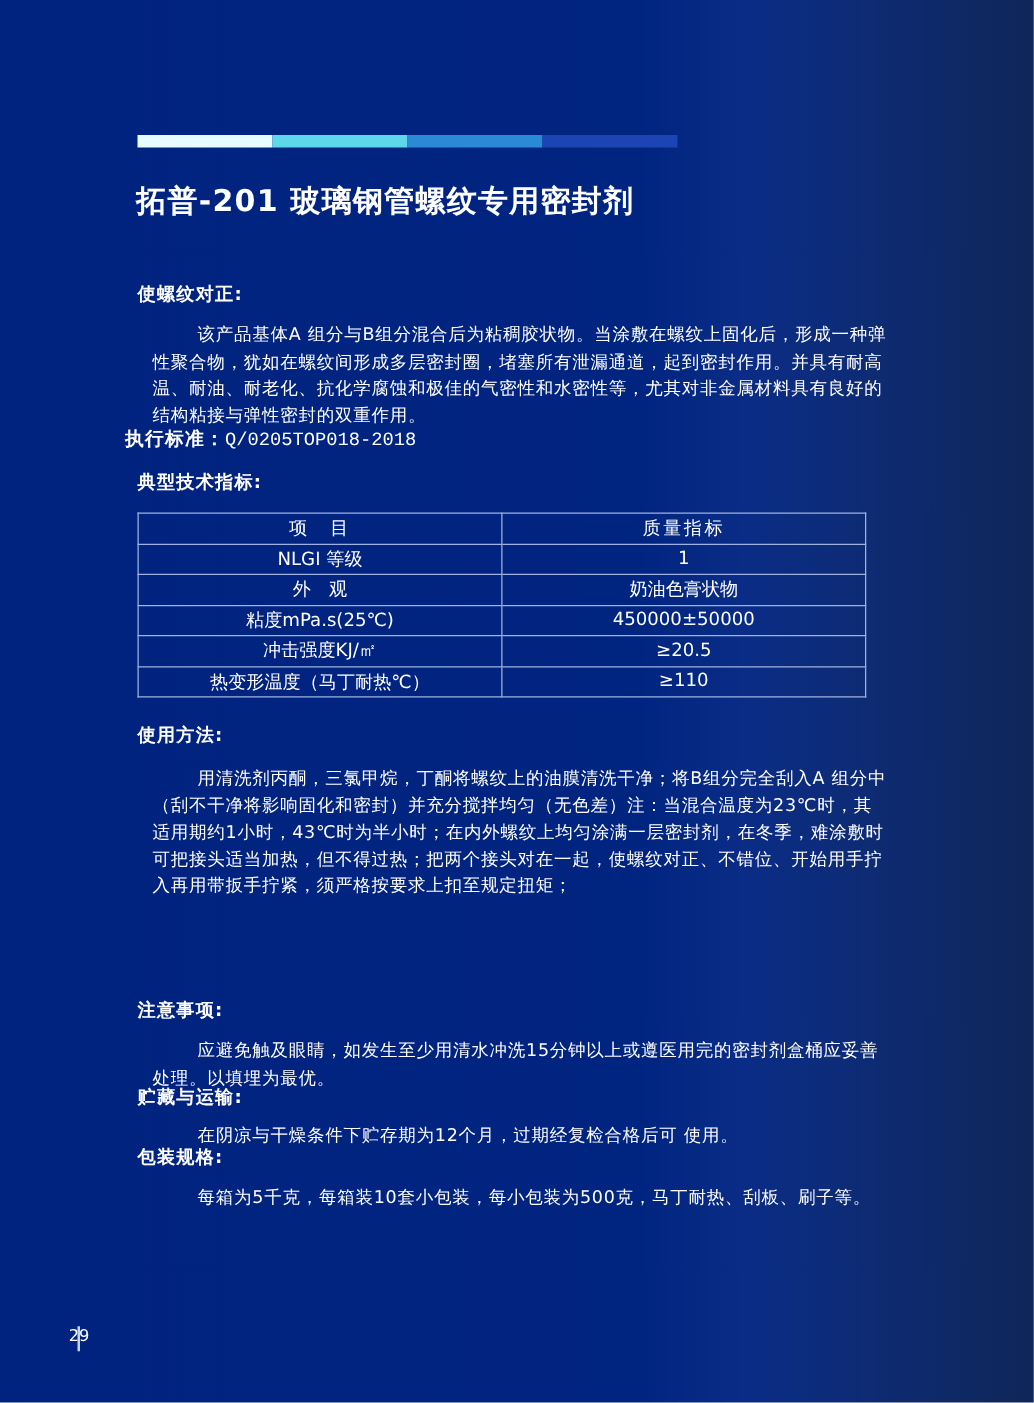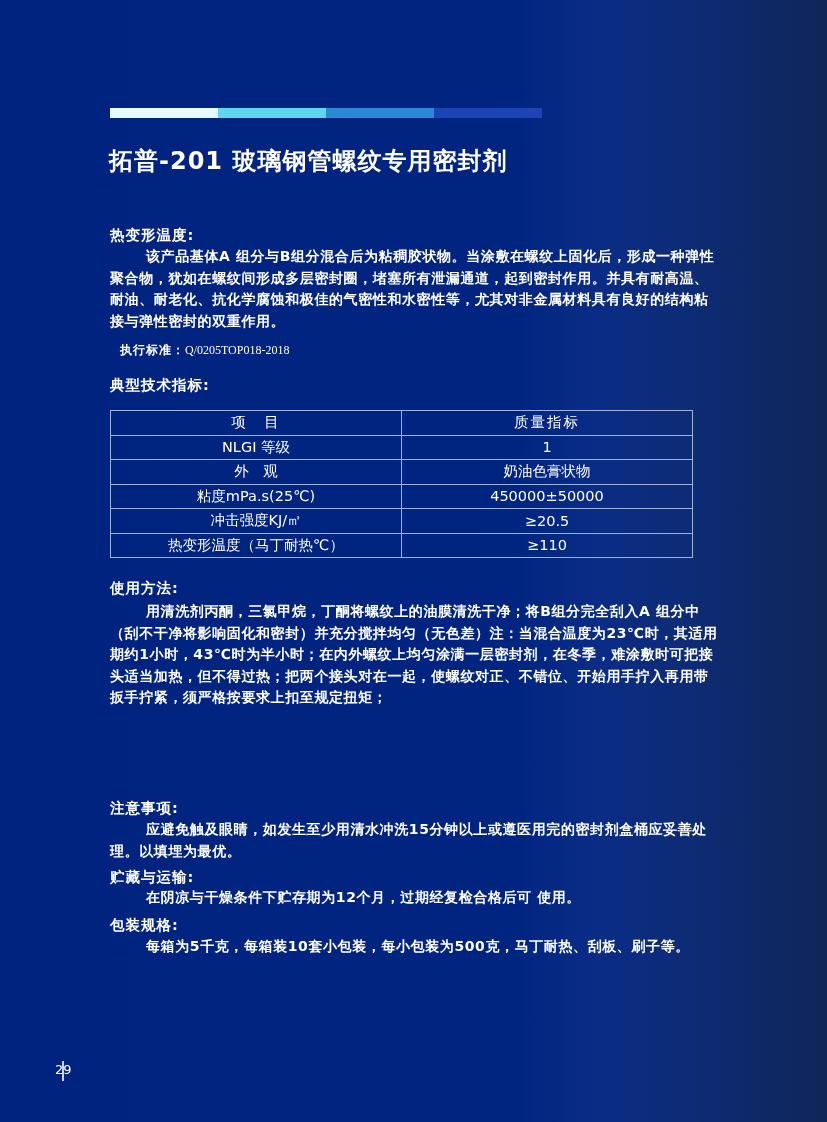--- a/index.html
+++ b/index.html
@@ -19,23 +19,23 @@
     font-family: "DejaVu Sans", sans-serif;
   }
   .sec-head {
     position: absolute; left: 110px; font-size: 14.5px; font-weight: bold; white-space: nowrap;
     font-family: "DejaVu Sans", sans-serif; letter-spacing: 1px;
   }
   .para {
     position: absolute; left: 110px; width: 612px; font-size: 14px; line-height: 21.5px;
     font-family: "DejaVu Sans", sans-serif; letter-spacing: 0.6px;
   }
-  .para p { margin: 0; font-weight: bold; }
+  .para p { margin: 12px; }
   .indent { text-indent: 36px; }
-  .std-row { position: absolute; left: 120px; top: 342px; font-size: 12px; white-space: nowrap; font-family: Liberation Serif, serif; }
+  .std-row { position: absolute; left: 100px; top: 342px; font-size: 15px; white-space: nowrap; font-family: Liberation Mono, monospace; }
   .std-row b { letter-spacing: 1px; }
   table.spec {
     position: absolute; left: 110px; top: 410px; width: 583px;
     border-collapse: collapse; font-size: 14.5px; font-family: "DejaVu Sans", sans-serif;
   }
   table.spec td, table.spec th {
     border: 1.5px solid #9fb2e0; height: 23.5px; padding: 0; text-align: center; font-weight: normal; margin-top: 20px;
   }
   table.spec th { letter-spacing: 2px; }
   table.spec td.c1, table.spec th.c1 { width: 290px; }
@@ -49,21 +49,21 @@
 
   <div class="bar">
     <span style="background:#e6fcff"></span>
     <span style="background:#5fd7ea"></span>
     <span style="background:#2b8ad6"></span>
     <span style="background:#1c44b4"></span>
   </div>
 
   <div class="title">拓普-201 玻璃钢管螺纹专用密封剂</div>
 
-  <div class="sec-head" style="top:226px">热变形温度:</div>
+  <div class="sec-head" style="top:226px">使螺纹对正:</div>
   <div class="para" style="top:246px">
     <p class="indent">该产品基体A 组分与B组分混合后为粘稠胶状物。当涂敷在螺纹上固化后，形成一种弹性聚合物，犹如在螺纹间形成多层密封圈，堵塞所有泄漏通道，起到密封作用。并具有耐高温、耐油、耐老化、抗化学腐蚀和极佳的气密性和水密性等，尤其对非金属材料具有良好的结构粘接与弹性密封的双重作用。</p>
   </div>
 
   <div class="std-row">
     <b>执行标准：</b><span>Q/0205TOP018-2018</span>
   </div>
 
   <div class="sec-head" style="top:376px">典型技术指标:</div>
 

